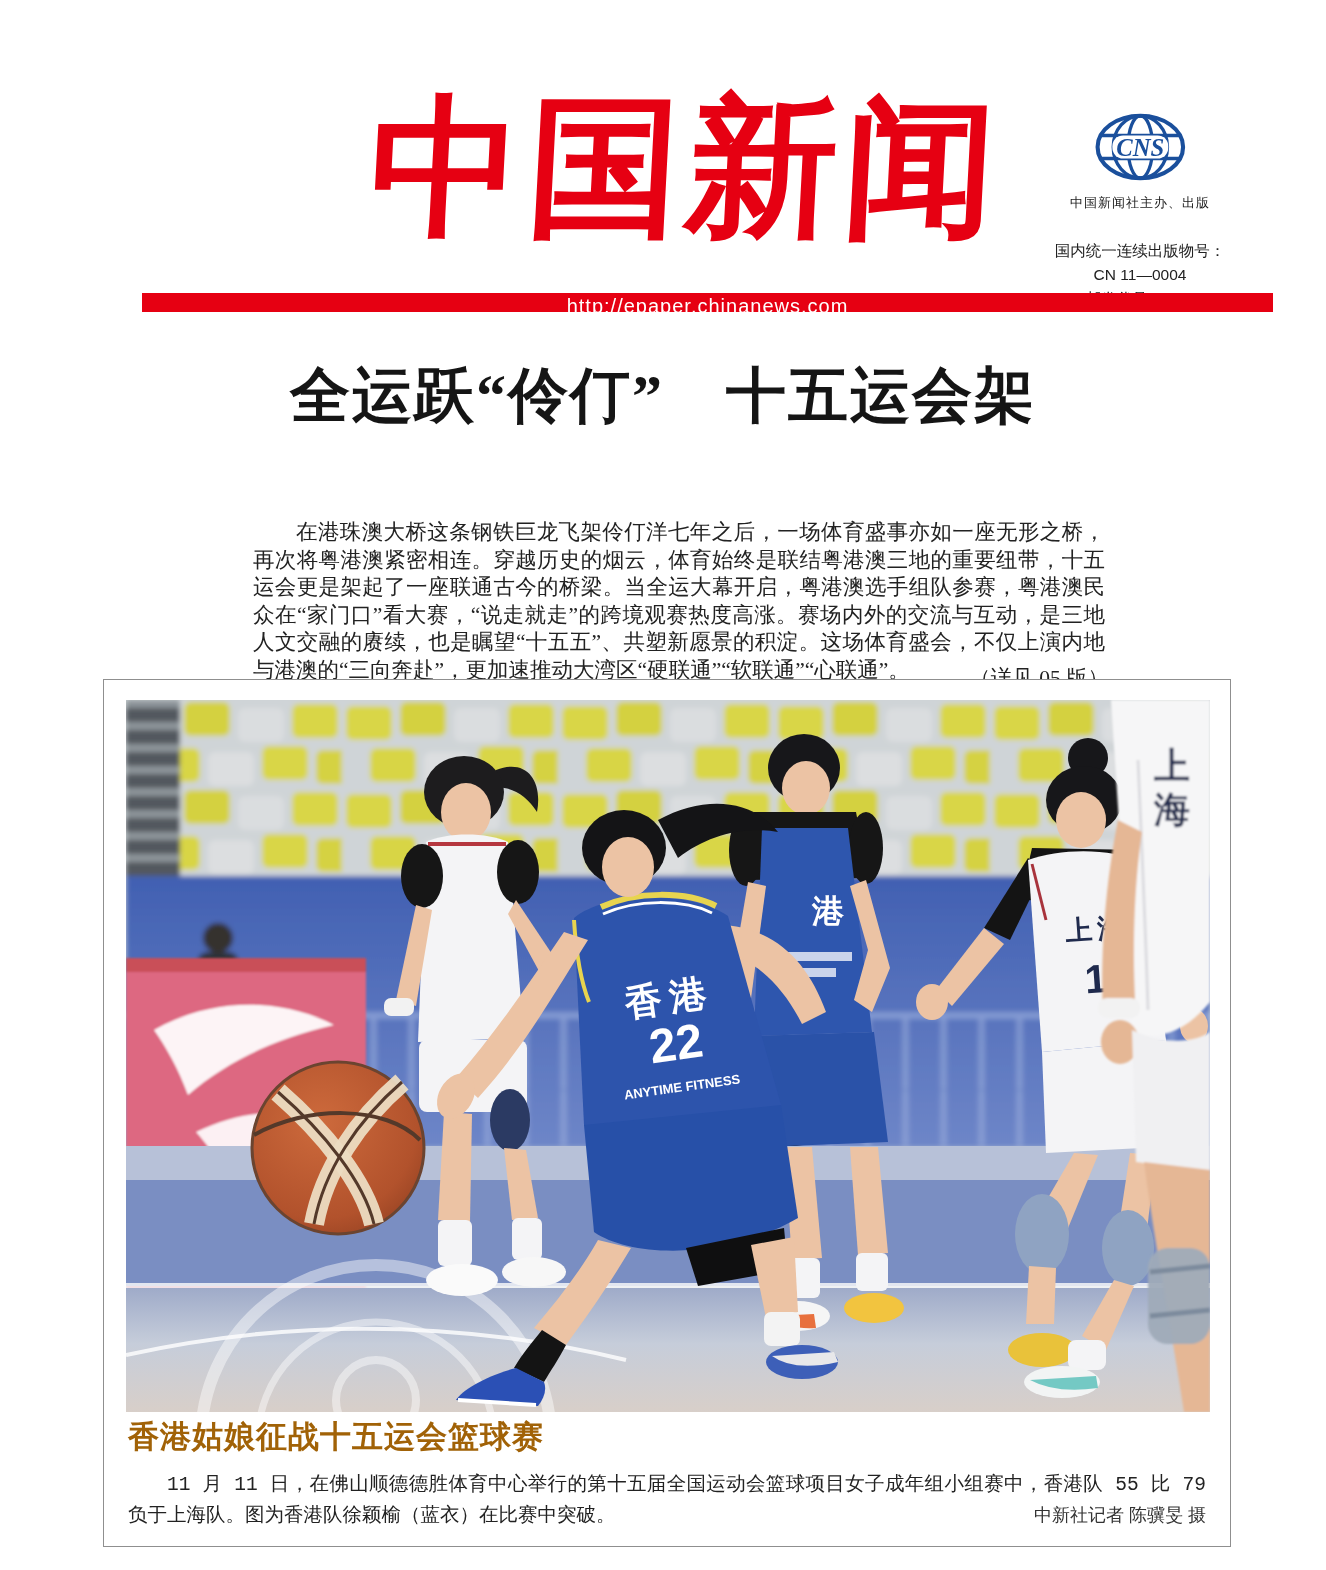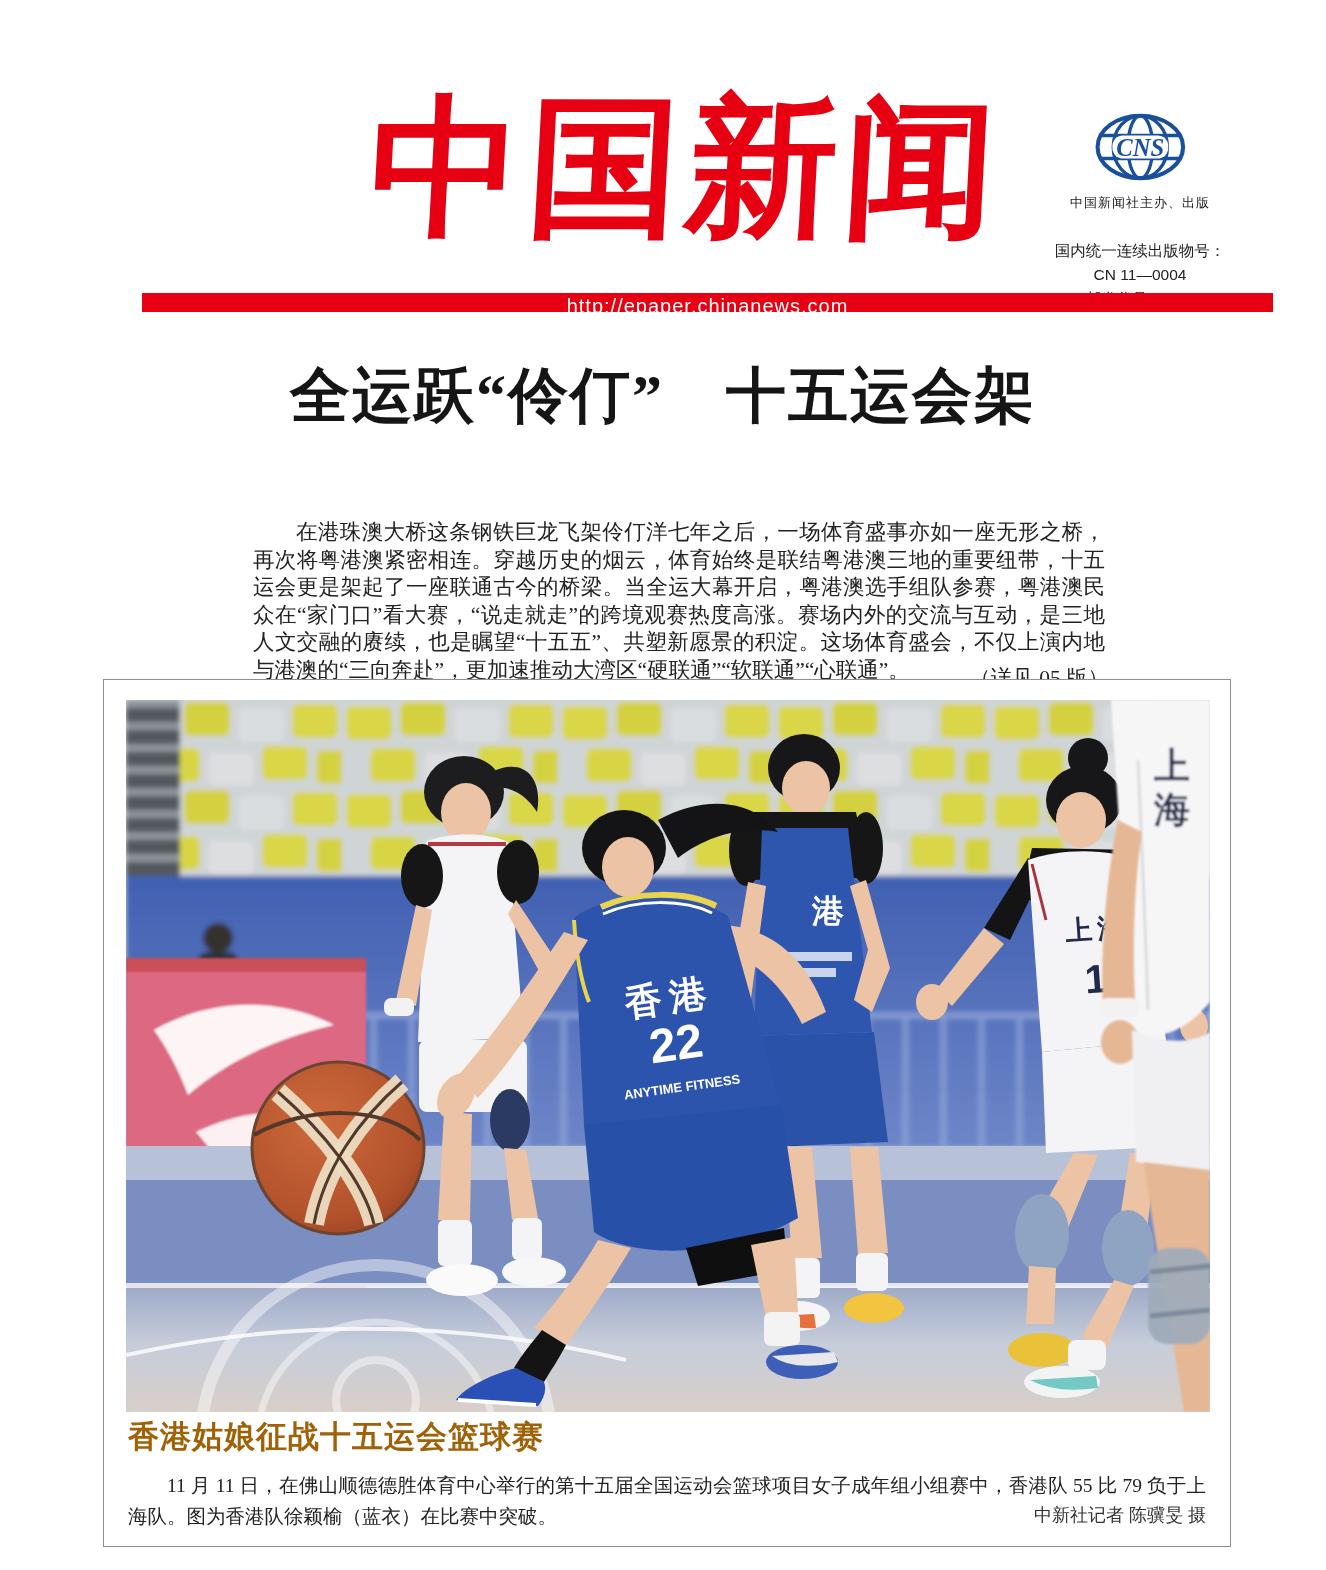--- a/index.html
+++ b/index.html
@@ -58,21 +58,21 @@
   .photo-frame{position:absolute;left:22px;top:20px;width:1084px;height:712px;overflow:hidden;background:#cfd4d7;}
   .photo-title{
     position:absolute;left:24px;top:736px;font-size:31px;font-weight:bold;color:#a16207;
     letter-spacing:1px;
   }
   .photo-caption{
     position:absolute;left:24px;top:790px;width:1078px;
     font-size:19.5px;line-height:1.6;text-align:justify;color:#222;
     font-family:"Liberation Serif","DejaVu Serif",serif;
   }
-  .photo-caption .cap{ text-indent:2em;margin:0;}
+  .photo-caption .cap{ text-indent:2em;margin:0;font-family:Liberation Mono, monospace;}
   .photo-credit{position:absolute;right:0;top:31px;background:#fff;padding-left:12px;
     font-family:"Liberation Sans","DejaVu Sans",sans-serif;font-size:18px;color:#333;}
   .svg-cjk{font-family:"Liberation Sans","DejaVu Sans",sans-serif;}
 </style>
 </head>
 <body>
 
 <div class="page">
 
 

